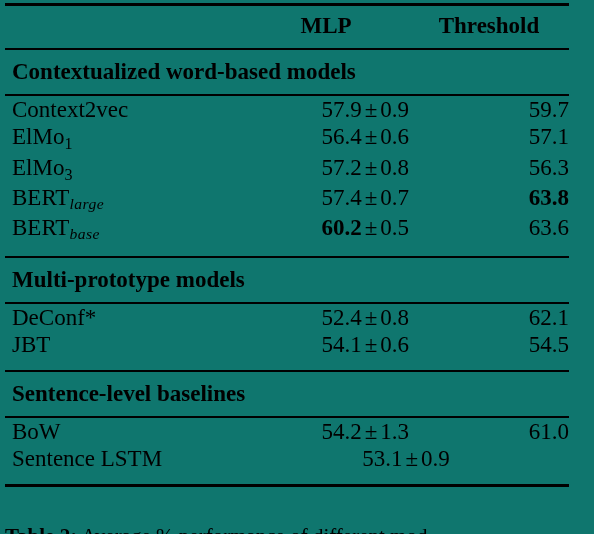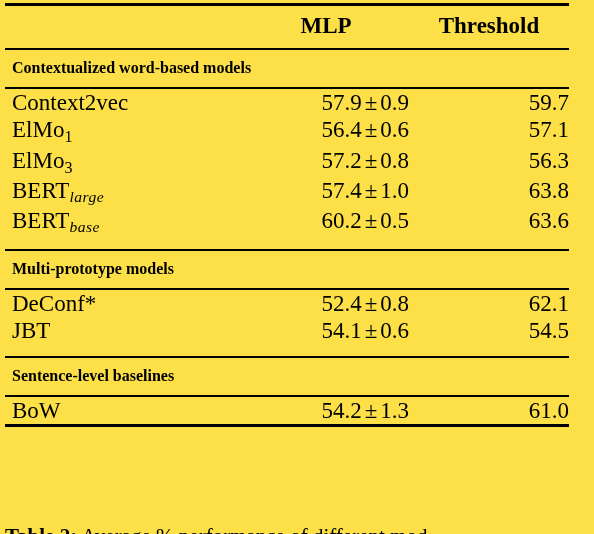--- a/index.html
+++ b/index.html
@@ -13,21 +13,21 @@
     overflow: hidden;
     font-family: "Liberation Serif", "DejaVu Serif", serif;
     color: #000000;
     -webkit-font-smoothing: antialiased;
   }
 
   #page {
     position: relative;
     width: 594px;
     height: 534px;
-    background: #fde047;
+    background: #0f766e;
   }
 
   
   .table-wrap {
     position: absolute;
     left: 5px;
     top: 3px;
     width: 564px;
   }
 
@@ -67,21 +67,21 @@
     font-size: 23px;
     padding: 8px 0 11px 0;
     text-align: center;
     vertical-align: baseline;
   }
   tr.header-row th.blank { text-align: left; }
 
   
   tr.section-row td {
     font-weight: bold;
-    font-size: 16px;
+    font-size: 23px;
     text-align: left;
     padding: 10px 0 11px 7px;
   }
 
   
   tr.data-row td {
     font-size: 23px;
     padding: 2px 0 2px 0;
     vertical-align: baseline;
   }
@@ -96,21 +96,21 @@
   }
   tr.data-row.first-in-block td { }
   tr.data-row.last-in-block td  { padding-bottom: 14px; }
 
   td.cell-span {
     text-align: center;
     white-space: nowrap;
   }
 
   
-  .b { font-weight: normal; margin-top: 16px; }
+  .b { font-weight: bold; margin-top: 16px; }
 
   
   .pm { padding: 0 3px; }
 
   
   .sub-up {
     font-size: 0.70em;
     vertical-align: -0.28em;
   }
   .sub-it {
@@ -202,21 +202,21 @@
           <td class="cell-num">
             <span>56.3</span>
           </td>
         </tr>
 
         <tr class="data-row">
           <td class="cell-label">
             <span>BERT</span><span class="sub-it">large</span>
           </td>
           <td class="cell-num">
-            <span>57.4</span><span class="pm">±</span><span>1.0</span>
+            <span>57.4</span><span class="pm">±</span><span>0.7</span>
           </td>
           <td class="cell-num">
             <span class="b">63.8</span>
           </td>
         </tr>
 
         <tr class="data-row last-in-block">
           <td class="cell-label">
             <span>BERT</span><span class="sub-it">base</span>
           </td>
@@ -280,20 +280,28 @@
             <span>BoW</span>
           </td>
           <td class="cell-num">
             <span>54.2</span><span class="pm">±</span><span>1.3</span>
           </td>
           <td class="cell-num">
             <span>61.0</span>
           </td>
         </tr>
 
+        <tr class="data-row last-in-block">
+          <td class="cell-label">
+            <span>Sentence LSTM</span>
+          </td>
+          <td class="cell-span" colspan="2">
+            <span>53.1</span><span class="pm">±</span><span>0.9</span>
+          </td>
+        </tr>
 
         <tr class="rule-bottom">
             <td colspan="3"></td>
           </tr>
 
       </tbody>
     </table>
   </div>
 
   <div class="caption">

